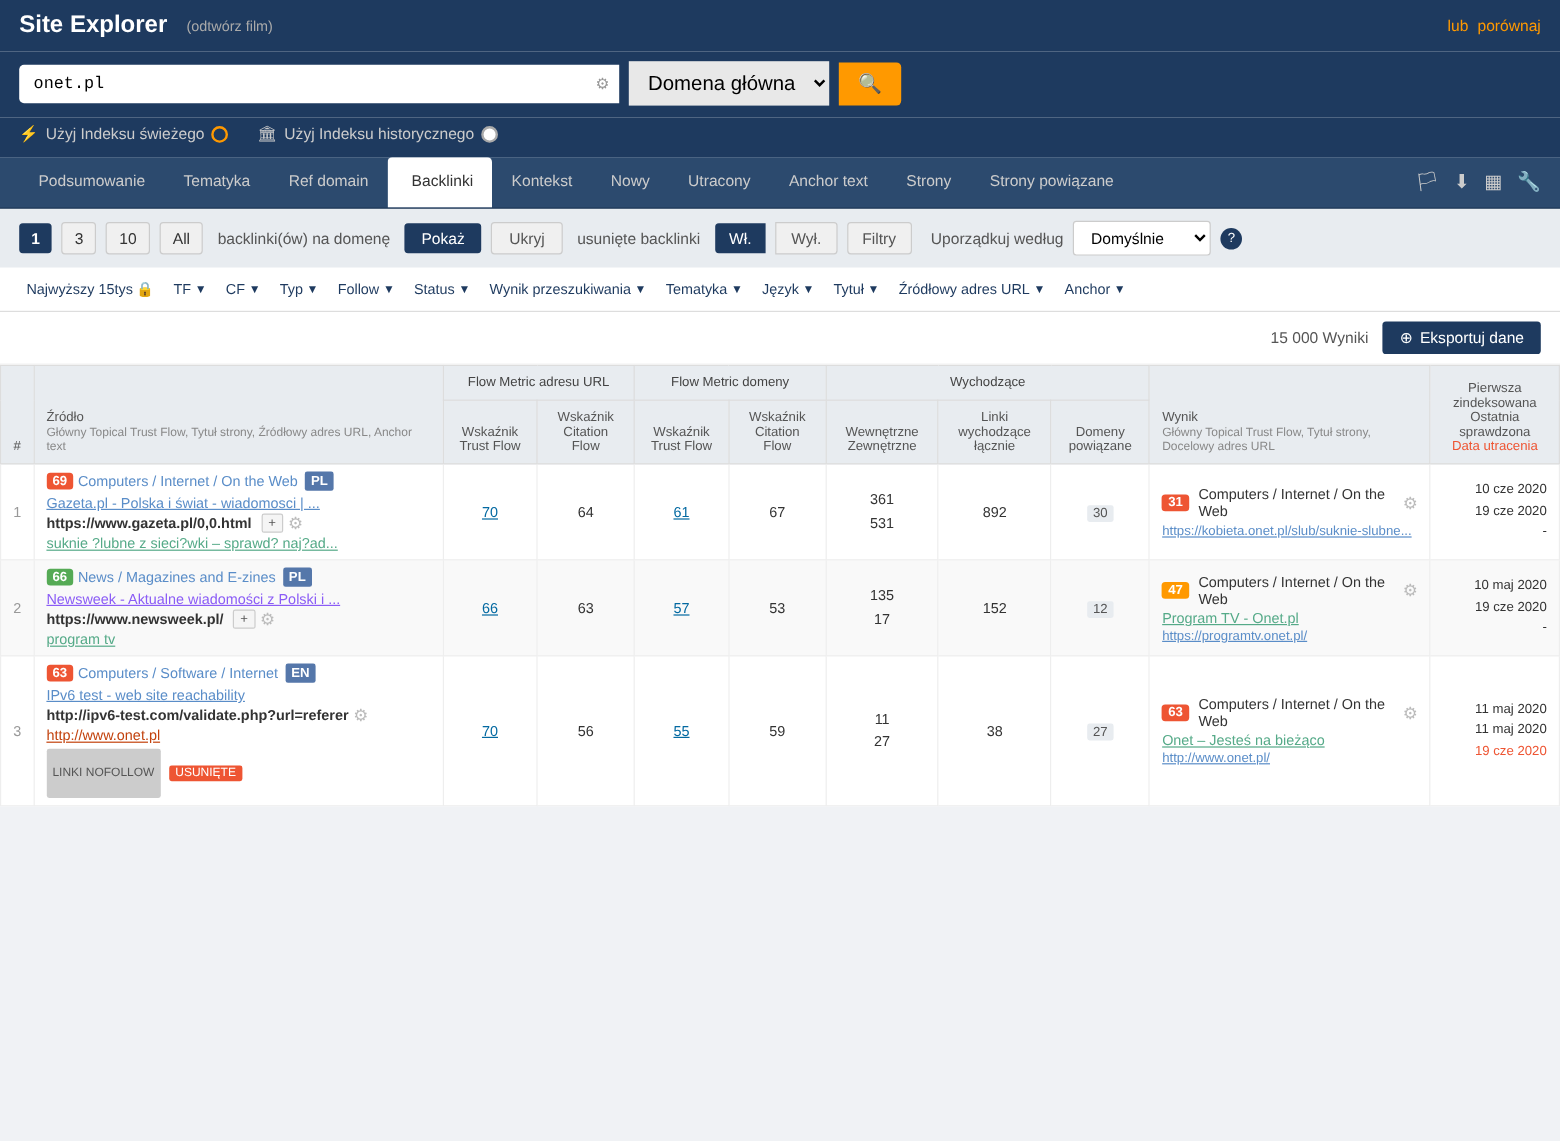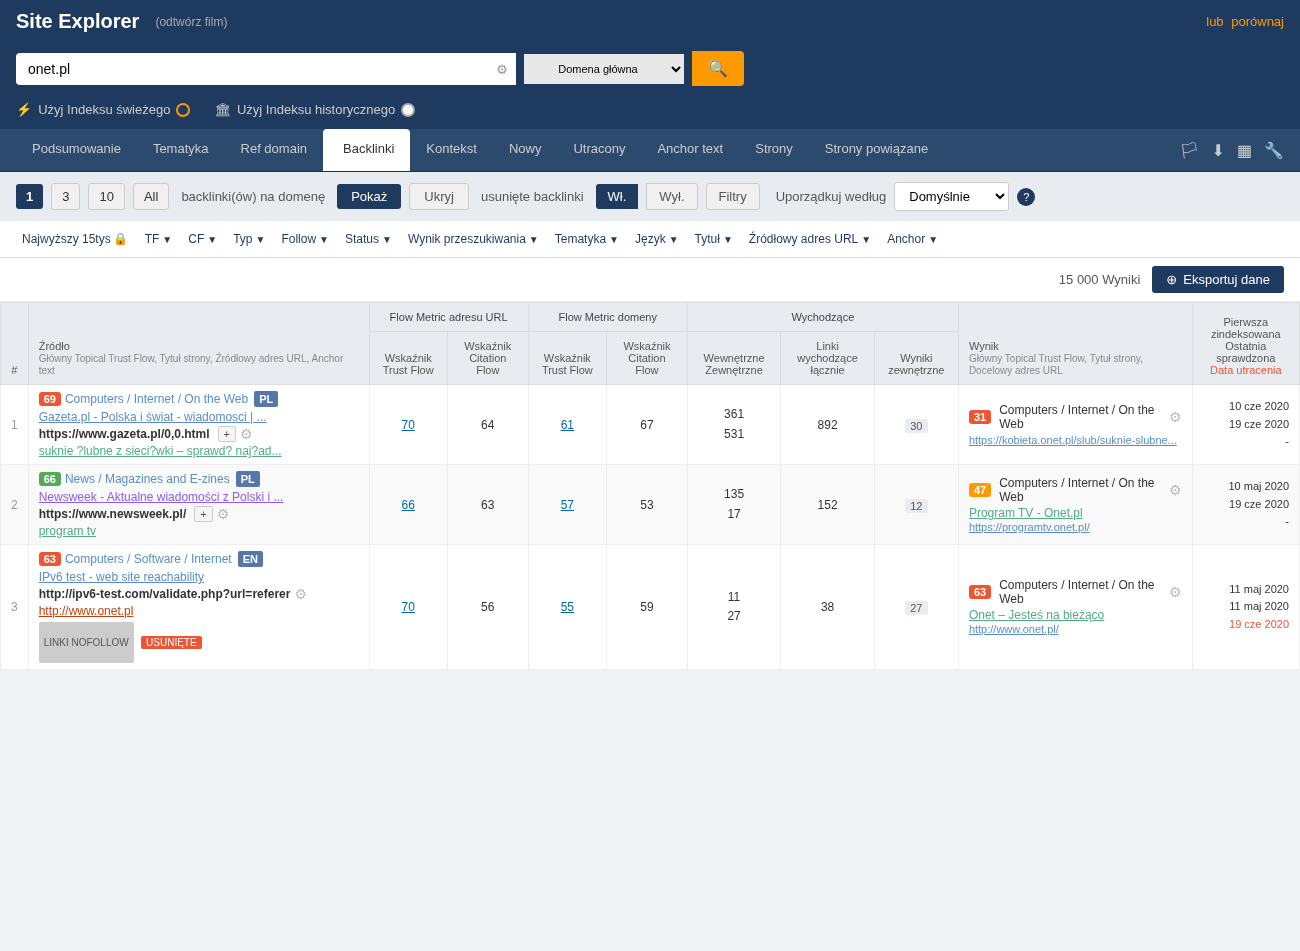--- a/index.html
+++ b/index.html
@@ -9,21 +9,21 @@
     .header { background: #1e3a5f; padding: 10px 16px; display: flex; align-items: center; gap: 16px; }
     .header-title { color: white; font-size: 20px; font-weight: bold; }
     .header-compare { color: #aaa; font-size: 13px; margin-left: auto; }
     .header-compare span { color: #f90; }
 
     
     .search-bar { background: #1e3a5f; padding: 8px 16px 10px; display: flex; align-items: center; gap: 8px; }
     .search-input-wrap { position: relative; flex: 1; max-width: 500px; }
     .search-input-wrap input { width: 100%; padding: 8px 32px 8px 12px; border: none; border-radius: 4px 0 0 4px; font-size: 14px; }
     .search-gear { position: absolute; right: 8px; top: 50%; transform: translateY(-50%); color: #999; cursor: pointer; }
-    .search-select { padding: 8px 12px; border: none; font-size: 11px; background: #e8e8e8; cursor: pointer; min-width: 160px; text-align: center; }
+    .search-select { padding: 8px 12px; border: none; font-size: 17px; background: #e8e8e8; cursor: pointer; min-width: 160px; }
     .search-btn { background: #f90; border: none; padding: 8px 16px; border-radius: 0 4px 4px 0; cursor: pointer; color: white; font-size: 16px; }
 
     
     .index-options { background: #1e3a5f; padding: 6px 16px 12px; display: flex; gap: 24px; align-items: center; }
     .index-opt { color: #ccc; font-size: 13px; display: flex; align-items: center; gap: 6px; cursor: pointer; }
     .radio-circle { width: 14px; height: 14px; border-radius: 50%; border: 2px solid #aaa; display: inline-block; background: white; }
     .radio-circle.active { background: #1e3a5f; border-color: #f90; }
 
     
     .nav-tabs { background: #2c4a6e; display: flex; align-items: center; padding: 0 16px; border-bottom: 1px solid #1a3352; }
@@ -96,21 +96,21 @@
   <span class="header-title">Site Explorer</span>
   <span style="color:#aaa;font-size:12px;">(odtwórz film)</span>
   <span class="header-compare">
     <span>lub</span>
     <span style="color:#f90;margin-left:4px;cursor:pointer;">porównaj</span>
   </span>
 </div>
 
 <div class="search-bar">
   <div class="search-input-wrap">
-    <input type="text" value="onet.pl" style="width: 100%; padding: 8px 32px 8px 12px; border: none; border-radius: 4px 0px 0px 4px; font-size: 14px;">
+    <input type="text" value="onet.pl" style="width: 100%; padding: 8px 32px 8px 12px; border: none; border-radius: 4px 0px 0px 4px; font-size: 14px; font-family: Liberation Mono, monospace;">
     <span class="search-gear">⚙</span>
   </div>
   <select class="search-select">
     <option>Domena główna</option>
     <option>Domena</option>
     <option>Prefiks</option>
     <option>Dokładny URL</option>
   </select>
   <button class="search-btn">🔍</button>
 </div>
@@ -215,21 +215,21 @@
           <span style="color:#e53;">Data utracenia</span>
         </th>
       </tr>
       <tr>
         <th>Wskaźnik Trust Flow</th>
         <th>Wskaźnik Citation Flow</th>
         <th>Wskaźnik Trust Flow</th>
         <th>Wskaźnik Citation Flow</th>
         <th>Wewnętrzne Zewnętrzne</th>
         <th>Linki wychodzące łącznie</th>
-        <th>Wyniki zewnętrzne</th>
+        <th>Domeny powiązane</th>
       </tr>
     </thead>
     <tbody>
 
       <tr>
         <td class="row-num">1</td>
         <td class="left source-cell">
           <div style="display:flex;align-items:center;margin-bottom:3px;">
             <span class="tag tag-red">69</span>
             <span class="source-title">Computers / Internet / On the Web</span>

